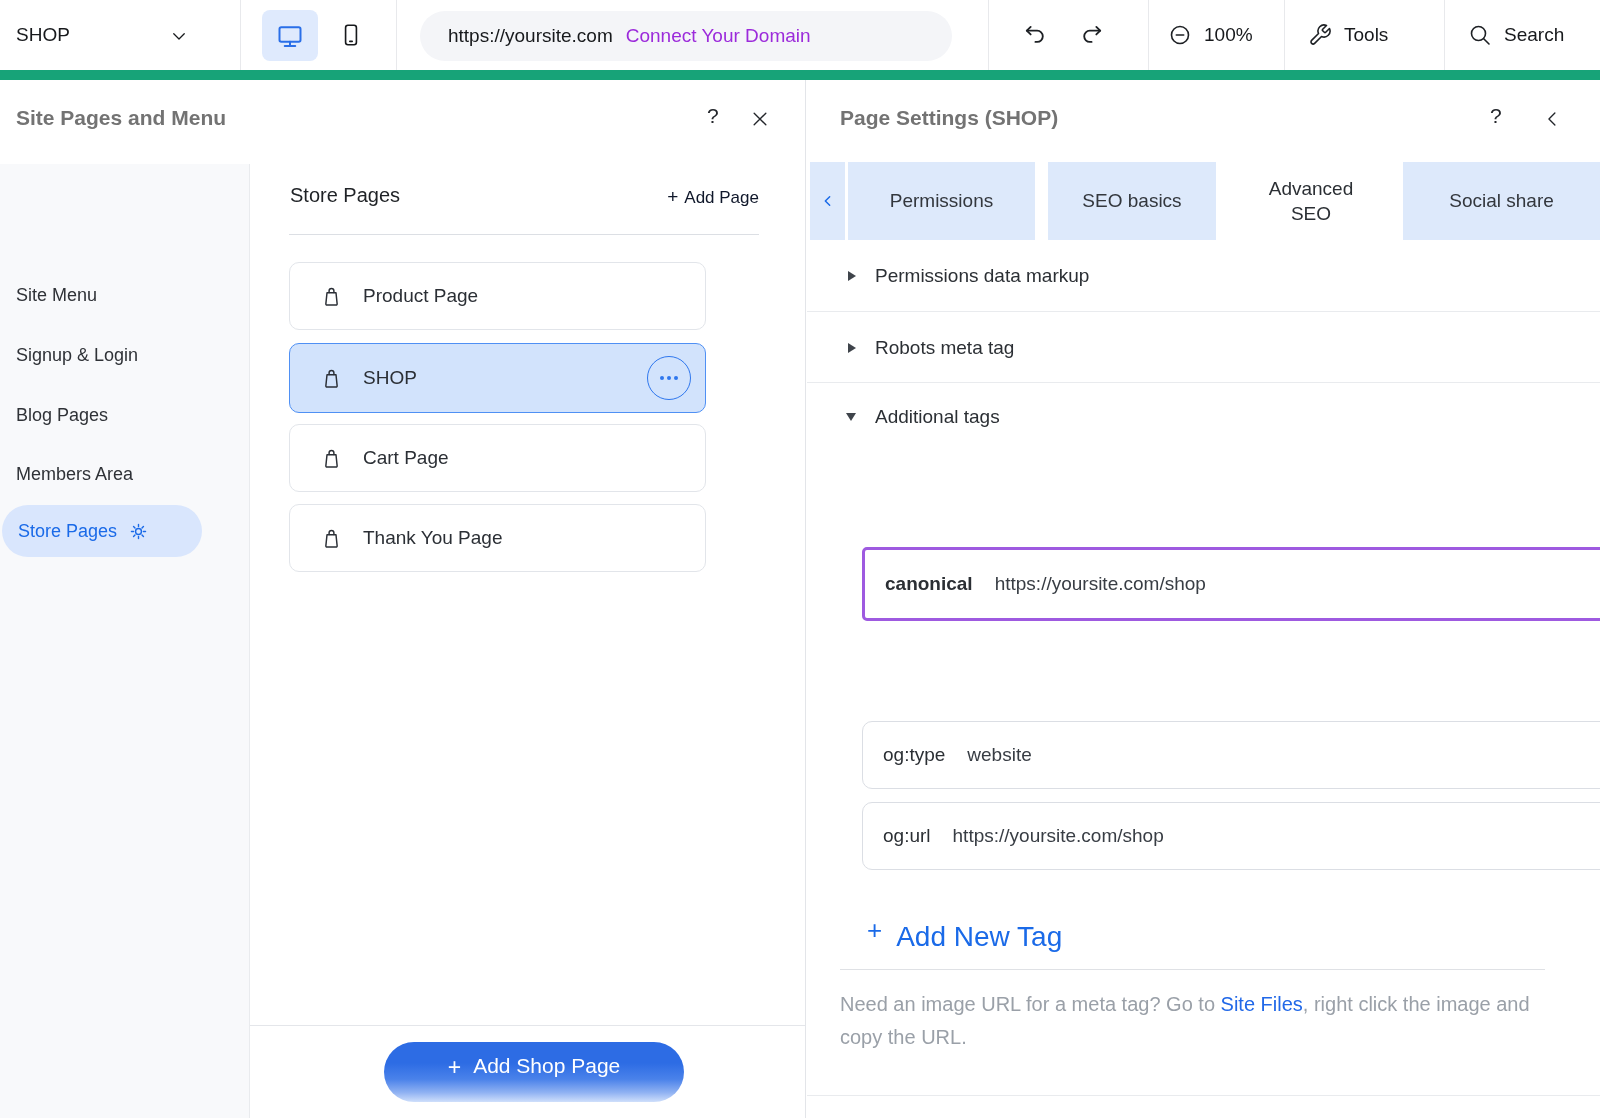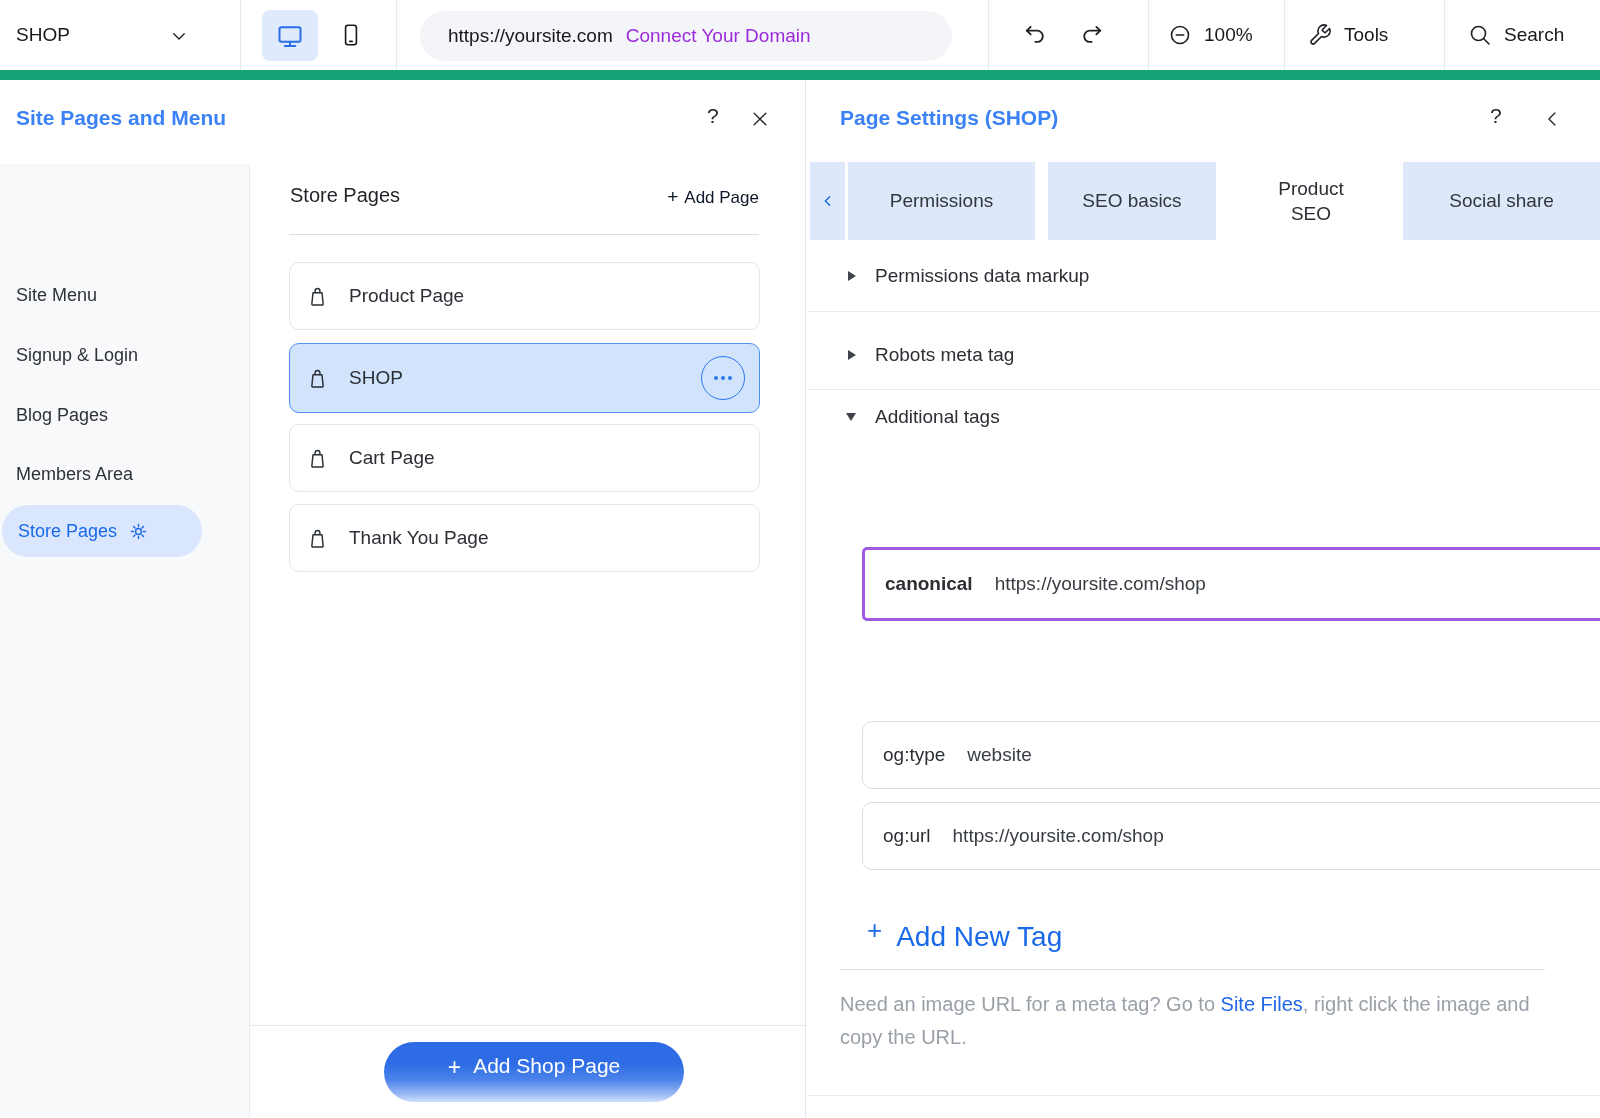--- a/index.html
+++ b/index.html
@@ -18,34 +18,34 @@
   .device-mobile { position:absolute; left:332px; top:13px; width:38px; height:44px; display:flex; align-items:center; justify-content:center; cursor:pointer; }
   .url-pill { position:absolute; left:420px; top:11px; width:532px; height:50px; background:#f4f5f8; border-radius:25px; display:flex; align-items:center; padding-left:28px; }
   .url-text { font-size:19px; color:#17191c; }
   .domain-link { font-size:19px; color:#9c2bdb; margin-left:13px; cursor:pointer; }
   .tb-btn { position:absolute; top:0; height:70px; display:flex; align-items:center; cursor:pointer; color:#1d2024; }
   .tb-btn .txt { font-size:19px; margin-left:12px; color:#17191c; }
   
   .green-strip { position:absolute; left:0; top:70px; width:1600px; height:10px; background:#17a378; }
   
   .left-panel { position:absolute; left:0; top:80px; width:806px; height:1038px; background:#fff; border-right:1px solid #e3e5e9; }
-  .panel-title { position:absolute; left:16px; top:26px; font-size:21px; font-weight:700; color:#3b82f6; }
+  .panel-title { position:absolute; left:16px; top:26px; font-size:21px; font-weight:700; color:#737373; }
   .help-q { position:absolute; top:24px; font-size:21px; color:#23262b; cursor:pointer; }
   .lp-help { left:707px; }
   .lp-close { position:absolute; left:750px; top:29px; cursor:pointer; }
   .sidebar { position:absolute; left:0; top:84px; width:250px; height:954px; background:#f8f9fb; border-right:1px solid #e9ebee; }
   .side-item { position:absolute; left:16px; font-size:18px; color:#2f3237; cursor:pointer; white-space:nowrap; }
   .side-pill { position:absolute; left:2px; top:345px; width:200px; height:52px; background:#d9e6fd; border-radius:26px; display:flex; align-items:center; padding-left:16px; cursor:pointer; }
   .side-pill .lbl { font-size:18px; color:#1a6ae8; }
   .side-pill .gear { margin-left:12px; display:flex; }
   .col-title { position:absolute; left:290px; top:104px; font-size:20px; font-weight:500; color:#1f2226; }
   .add-page-link { position:absolute; right:46px; top:106px; font-size:17px; color:#0f172a; cursor:pointer; }
   .add-page-link .plus { font-size:19px; font-weight:300; margin-right:6px; }
   .col-divider { position:absolute; left:289px; right:46px; top:154px; height:1px; background:#dcdfe4; }
-  .page-card { position:absolute; left:289px; width:471px; height:68px; background:#fff; border:1px solid #e2e5ea; border-radius:10px; display:flex; align-items:center; padding-left:16px; cursor:pointer; }
+  .page-card { position:absolute; left:289px; width:417px; height:68px; background:#fff; border:1px solid #e2e5ea; border-radius:10px; display:flex; align-items:center; padding-left:30px; cursor:pointer; }
   .page-card .lbl { font-size:19px; color:#2b2f35; margin-left:20px; }
   .page-card.selected { background:#d2e3fc; border:1.5px solid #4f90f4; height:70px; }
   .dots-btn { position:absolute; right:14px; top:12px; width:44px; height:44px; border:1.5px solid #2f77ee; border-radius:50%; display:flex; align-items:center; justify-content:center; gap:3px; cursor:pointer; }
   .dots-btn i { width:4px; height:4px; border-radius:50%; background:#2f77ee; }
   .lp-bottom-divider { position:absolute; left:250px; right:0; top:945px; height:1px; background:#e4e6ea; }
   .add-shop-btn { position:absolute; left:384px; top:962px; width:300px; height:60px; border-radius:30px; border:none; cursor:pointer;
     background:linear-gradient(180deg,#2d6ce4 0%,#2d6ce4 35%,#4a82ea 62%,#8fb1f2 84%,#cfdffb 100%);
     color:#fff; font-size:21px; font-family:"Liberation Sans",sans-serif; display:flex; align-items:flex-start; justify-content:center; padding-top:12px; }
   .add-shop-btn .plus { font-weight:300; font-size:23px; margin-right:12px; }
   
@@ -259,29 +259,29 @@
     </div>
 
     <div class="tab" style="left:3px;width:35px">
       <svg width="16" height="18" viewBox="0 0 24 24" fill="none" stroke="#1a6ae8" stroke-width="2.2" stroke-linecap="round" stroke-linejoin="round">
           <path d="M14.5 5.5 L8 12 L14.5 18.5"></path>
         </svg>
     </div>
     <div class="tab" style="left:41px;width:187px">Permissions</div>
     <div class="tab" style="left:241px;width:168px">SEO basics</div>
     <div class="tab active" style="left:415px;width:178px">
-      <span class="wrap2">Product SEO</span>
+      <span class="wrap2">Advanced SEO</span>
     </div>
     <div class="tab" style="left:596px;width:197px">Social share</div>
 
     <div class="acc-row" style="top:160px;height:72px">
       <span class="acc-arrow-right"></span>
       <span class="acc-lbl">Permissions data markup</span>
     </div>
-    <div class="acc-row" style="top:240px;height:70px">
+    <div class="acc-row" style="top:233px;height:70px">
       <span class="acc-arrow-right"></span>
       <span class="acc-lbl">Robots meta tag</span>
     </div>
     <div class="acc-row" style="top:302px;height:70px;border-bottom:none">
       <span class="acc-arrow-down"></span>
       <span class="acc-lbl">Additional tags</span>
     </div>
 
 
     <div class="tag-field highlighted" style="top:467px">

